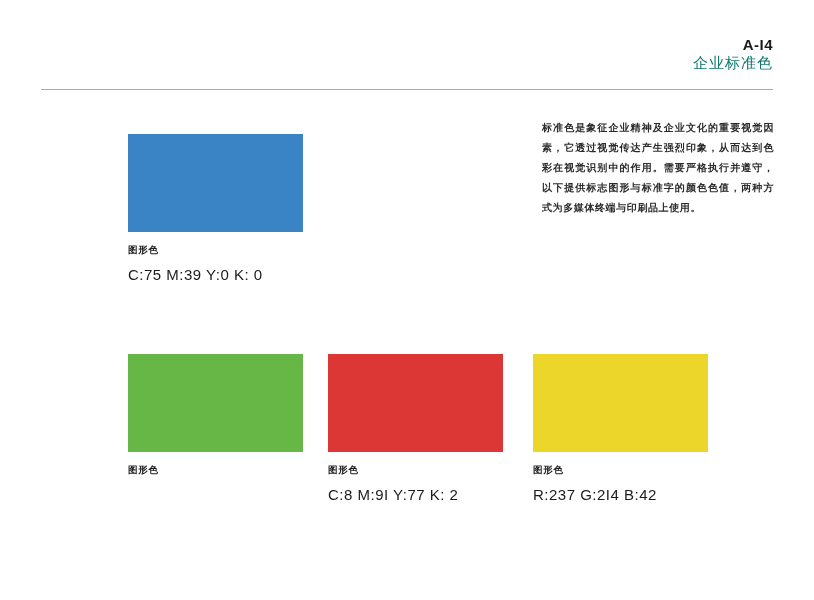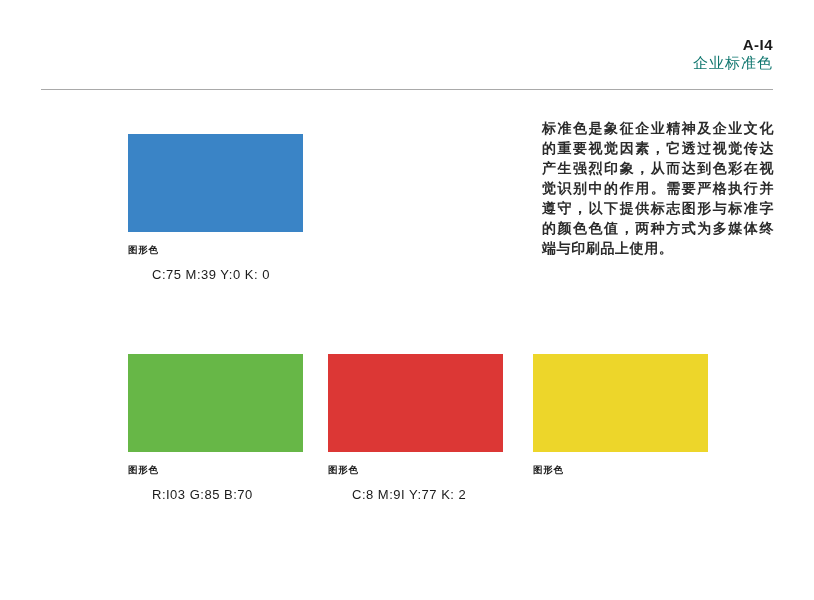--- a/index.html
+++ b/index.html
@@ -52,21 +52,21 @@
     height: 1px;
     background: #a9a9a9;
   }
 
   
   .description {
     position: absolute;
     left: 542px;
     top: 118px;
     width: 232px;
-    font-size: 14px;
+    font-size: 10px;
     line-height: 20px;
     letter-spacing: 0.6px;
     color: #2b2b2b;
     text-align: justify;
     font-weight: bold;
   }
 
   
   .swatch-grid {
     position: absolute;
@@ -86,26 +86,25 @@
   .swatch-name {
     margin-top: 12px;
     font-size: 9.5px;
     font-weight: bold;
     letter-spacing: 0.8px;
     color: #1b1b1b;
     line-height: 12px;
   }
   .swatch-values {
     margin-top: 12px;
-    font-size: 13px;
+    font-size: 15px;
     line-height: 14px;
     letter-spacing: 0.5px;
     color: #1b1b1b;
     white-space: nowrap;
-    margin-left: 24px;
   }
   .swatch-values .vline {
     display: block;
   }
 
   
   .cell-r1c1 { left: 128px; top: 122px; }
   .cell-r1c2 { left: 328px; top: 122px; }
   
   .cell-r2c1 { left: 128px; top: 342px; }
@@ -133,32 +132,32 @@
     <div class="swatch-values">
       <span class="vline">C:75 M:39 Y:0 K: 0</span>
     </div>
   </div>
 
 
   <div class="swatch-cell cell-r2c1">
     <div class="swatch-box" style="background-color: rgb(103, 183, 71);"></div>
     <div class="swatch-name">图形色</div>
     <div class="swatch-values">
-      <span class="vline">R:I03 G:85 B:70</span>
     </div>
   </div>
 
   <div class="swatch-cell cell-r2c2">
     <div class="swatch-box" style="background-color: rgb(220, 55, 53);"></div>
     <div class="swatch-name">图形色</div>
     <div class="swatch-values">
       <span class="vline">C:8 M:9I Y:77 K: 2</span>
     </div>
   </div>
 
   <div class="swatch-cell cell-r2c3">
     <div class="swatch-box" style="background-color: rgb(237, 214, 42);"></div>
     <div class="swatch-name">图形色</div>
     <div class="swatch-values">
+      <span class="vline">R:237 G:2I4 B:42</span>
     </div>
   </div>
 
 </div>
 
 </body></html>

